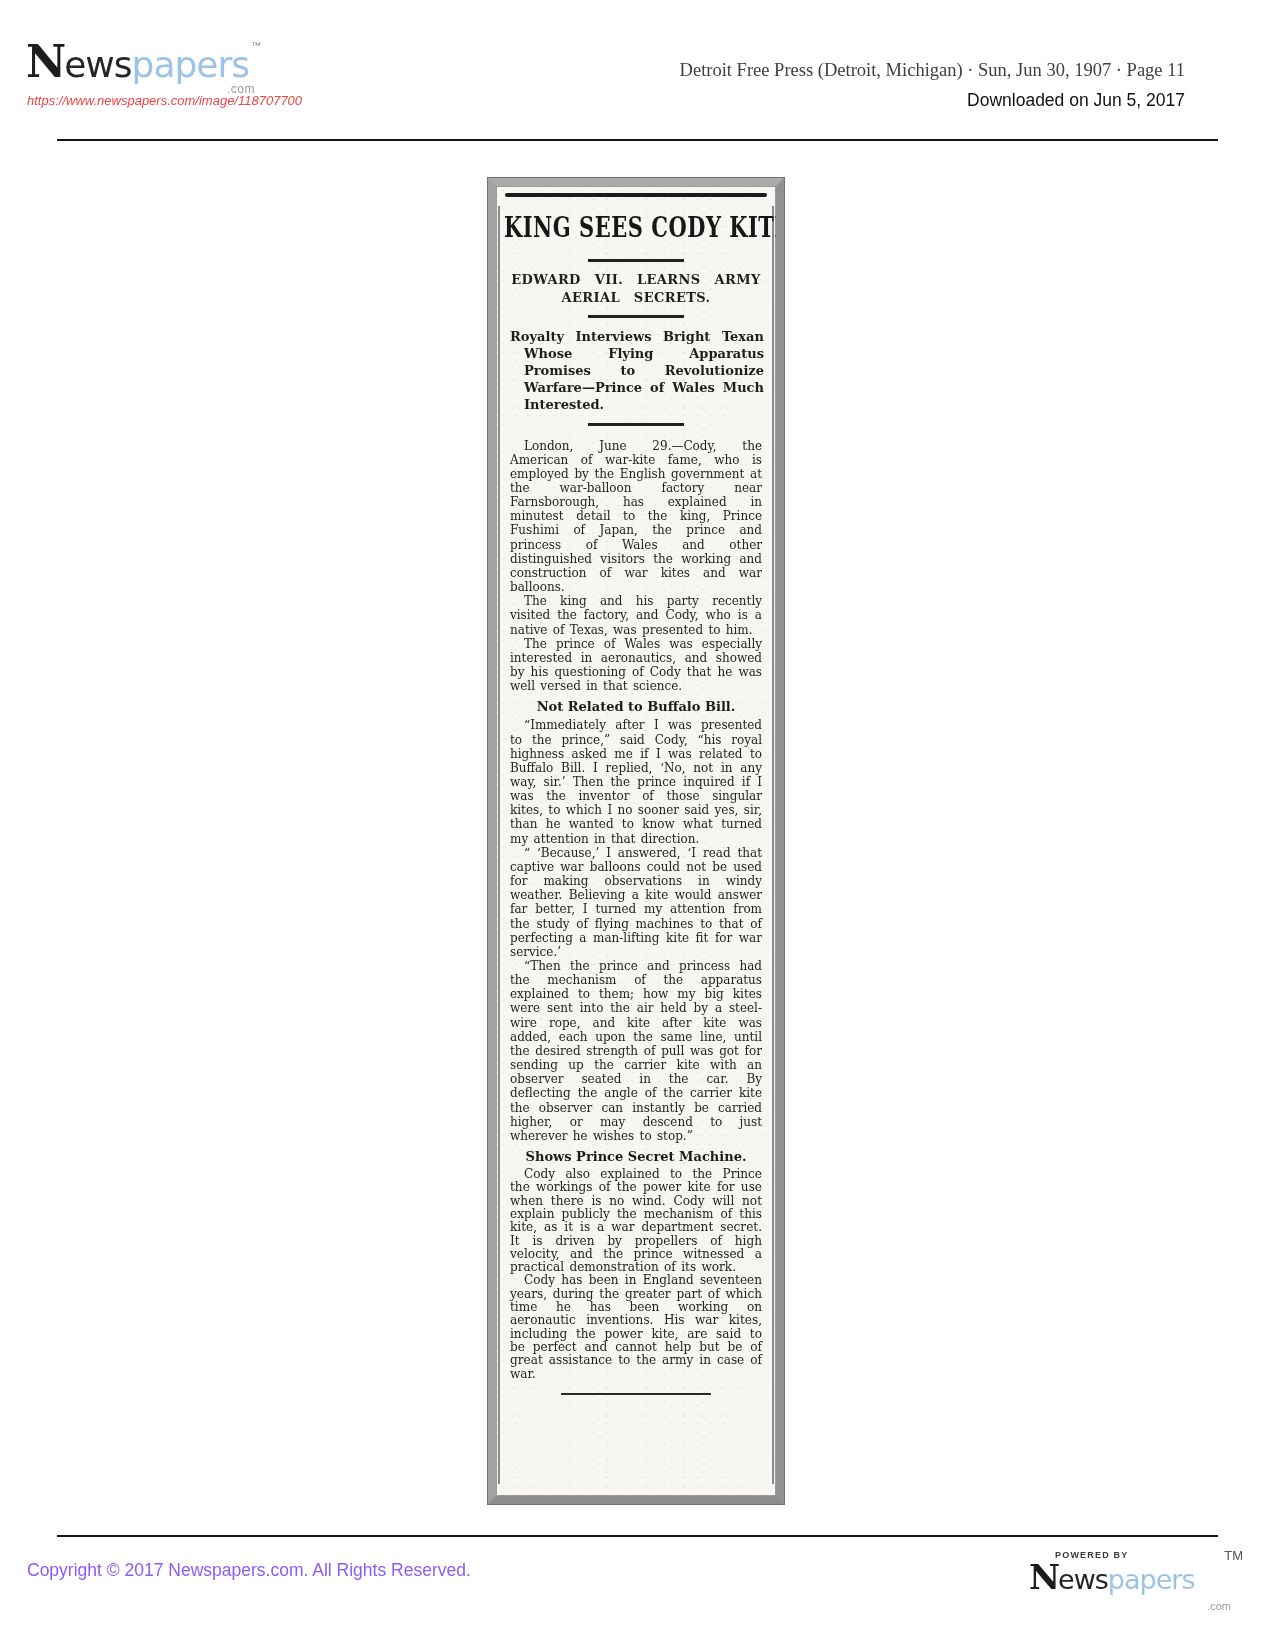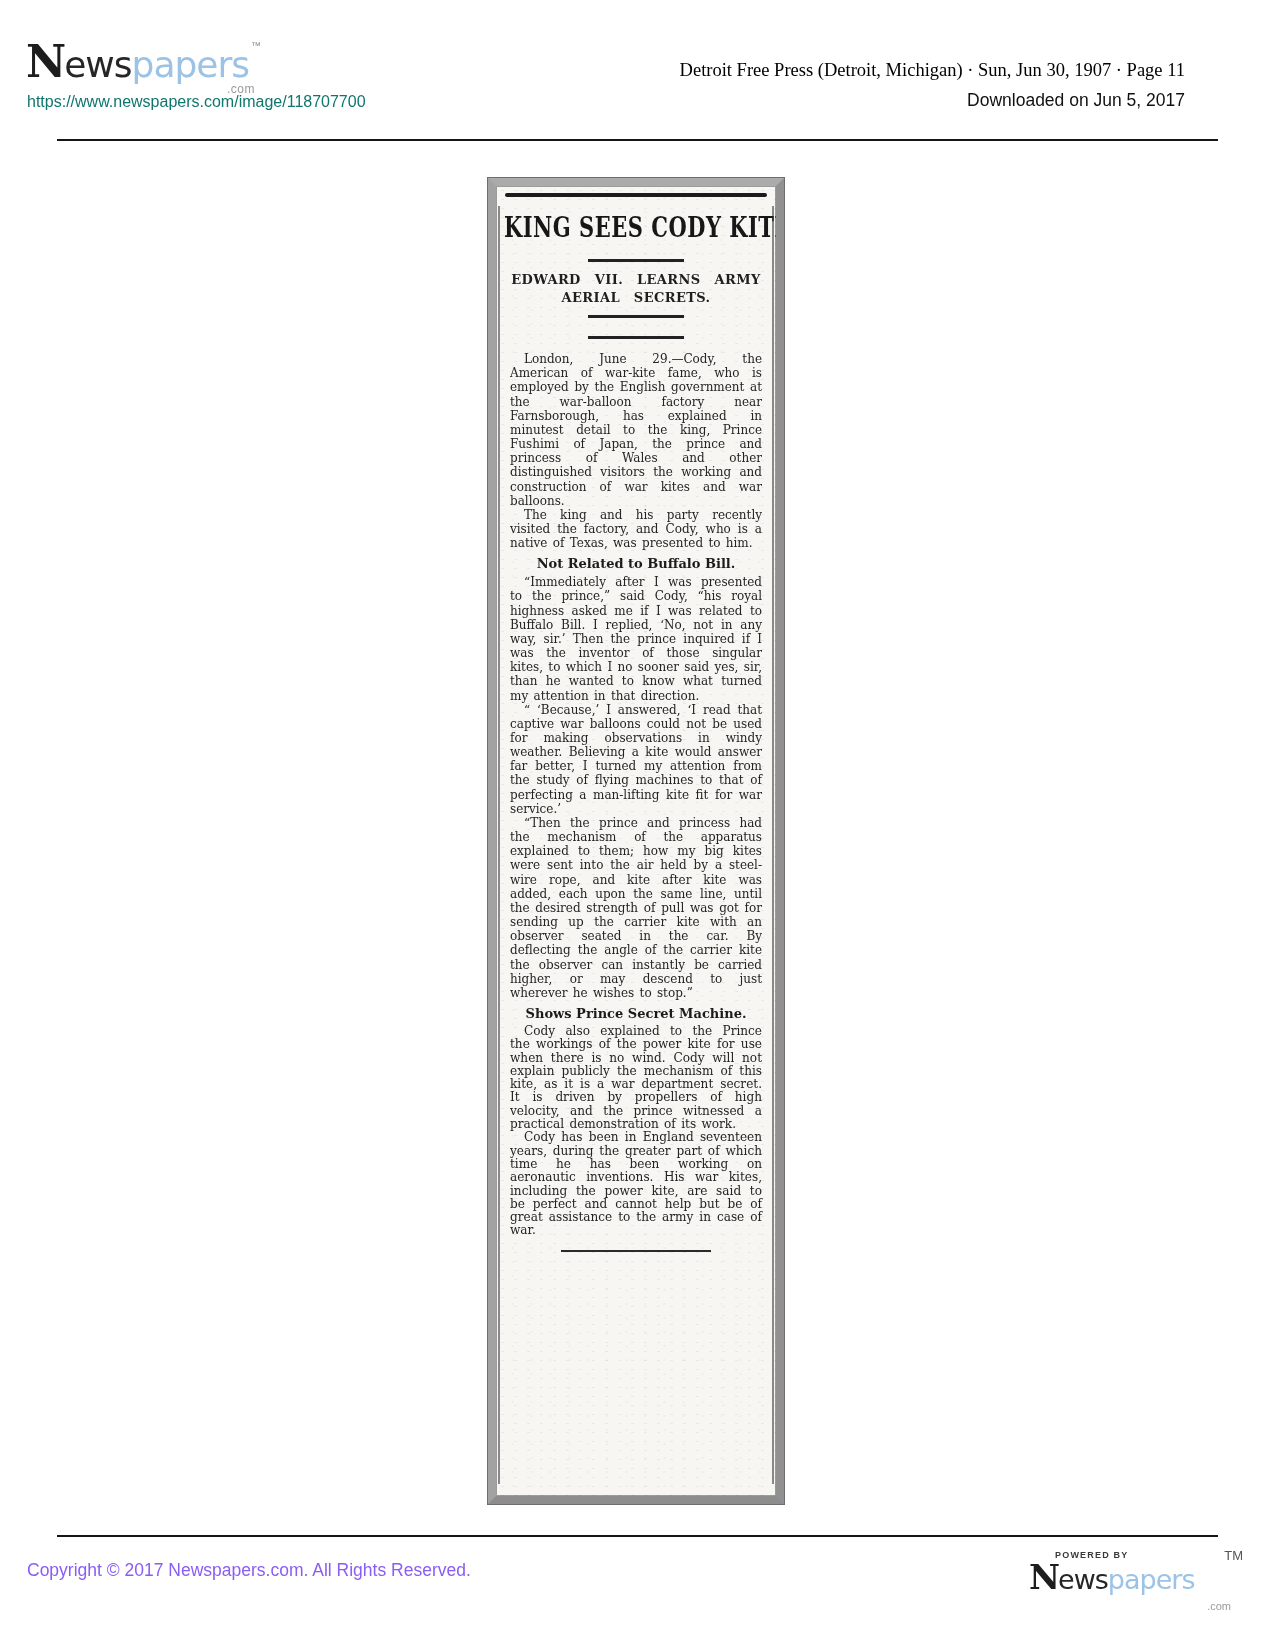--- a/index.html
+++ b/index.html
@@ -9,23 +9,23 @@
   }
   .page{position:absolute;inset:0;}
 
   
   .logo{position:absolute;left:26px;top:40px;white-space:nowrap;line-height:1;}
   .logo .n{font-family:"DejaVu Serif",serif;font-weight:800;font-size:44px;color:#1d1d1d;letter-spacing:-2px;}
   .logo .ews{font-family:"DejaVu Sans",sans-serif;font-weight:500;font-size:36px;color:#262626;letter-spacing:-1px;}
   .logo .papers{font-family:"DejaVu Sans",sans-serif;font-weight:400;font-size:36px;color:#9cc3e6;letter-spacing:-1px;}
   .logo .tm{font-size:10px;color:#8a8a8a;vertical-align:28px;margin-left:2px;}
   .logo .com{position:absolute;right:6px;bottom:-11px;font-size:12px;color:#9a9a9a;letter-spacing:.5px;}
-  .url{position:absolute;left:27px;top:93px;font-size:16px;color:#0f766e;}
+  .url{position:absolute;left:27px;top:93px;font-size:13px;color:#ef4444;font-style:italic;}
   .hdr-right{position:absolute;right:90px;top:60px;text-align:right;}
-  .hdr-src{font-family:"Liberation Serif",serif;font-size:18.5px;color:#000000;}
+  .hdr-src{font-family:"Liberation Serif",serif;font-size:18.5px;color:#404040;}
   .hdr-dl{font-size:17.5px;color:#111;margin-top:9px;}
   .divider{position:absolute;left:57px;right:57px;height:2px;background:#161616;}
   .div-top{top:139px;}
   .div-bottom{top:1535px;}
 
   
   .clipping{
     position:absolute;left:488px;top:178px;width:296px;height:1326px;box-sizing:border-box;
     border:8px solid #979797;border-top-color:#ababab;border-left-color:#a2a2a2;
     border-bottom-color:#8d8d8d;border-right-color:#919191;
@@ -101,26 +101,28 @@
 
       <div class="short-rule"></div>
 
       <div class="subhead">
         <div>EDWARD VII. LEARNS ARMY</div>
         <div>AERIAL SECRETS.</div>
       </div>
 
       <div class="short-rule"></div>
 
+      <div class="deck">Royalty Interviews Bright Texan Whose Flying Apparatus Promises to Revolutionize Warfare—Prince of Wales Much Interested.</div>
 
       <div class="short-rule"></div>
 
       <div class="article">
           <p class="">London, June 29.—Cody, the American of war-kite fame, who is employed by the English government at the war-balloon factory near Farnsborough, has explained in minutest detail to the king, Prince Fushimi of Japan, the prince and princess of Wales and other distinguished visitors the working and construction of war kites and war balloons.</p>
           <p class="">The king and his party recently visited the factory, and Cody, who is a native of Texas, was presented to him.</p>
+          <p class="">The prince of Wales was especially interested in aeronautics, and showed by his questioning of Cody that he was well versed in that science.</p>
           <div class="sec-head">Not Related to Buffalo Bill.</div>
           <p class="">“Immediately after I was presented to the prince,” said Cody, “his royal highness asked me if I was related to Buffalo Bill.  I replied, ‘No, not in any way, sir.’ Then the prince inquired if I was the inventor of those singular kites, to which I no sooner said yes, sir, than he wanted to know what turned my attention in that direction.</p>
           <p class="">“ ‘Because,’ I answered, ‘I read that captive war balloons could not be used for making observations in windy weather.  Believing a kite would answer far better, I turned my attention from the study of flying machines to that of perfecting a man-lifting kite fit for war service.’</p>
           <p class="">“Then the prince and princess had the mechanism of the apparatus explained to them; how my big kites were sent into the air held by a steel-wire rope, and kite after kite was added, each upon the same line, until the desired strength of pull was got for sending up the carrier kite with an observer seated in the car.  By deflecting the angle of the carrier kite the observer can instantly be carried higher, or may descend to just wherever he wishes to stop.”</p>
           <div class="sec-head">Shows Prince Secret Machine.</div>
           <p class="small">Cody also explained to the Prince the workings of the power kite for use when there is no wind.  Cody will not explain publicly the mechanism of this kite, as it is a war department secret.  It is driven by propellers of high velocity, and the prince witnessed a practical demonstration of its work.</p>
           <p class="small">Cody has been in England seventeen years, during the greater part of which time he has been working on aeronautic inventions.  His war kites, including the power kite, are said to be perfect and cannot help but be of great assistance to the army in case of war.</p>
         </div>
 
       <div class="end-rule"></div>

